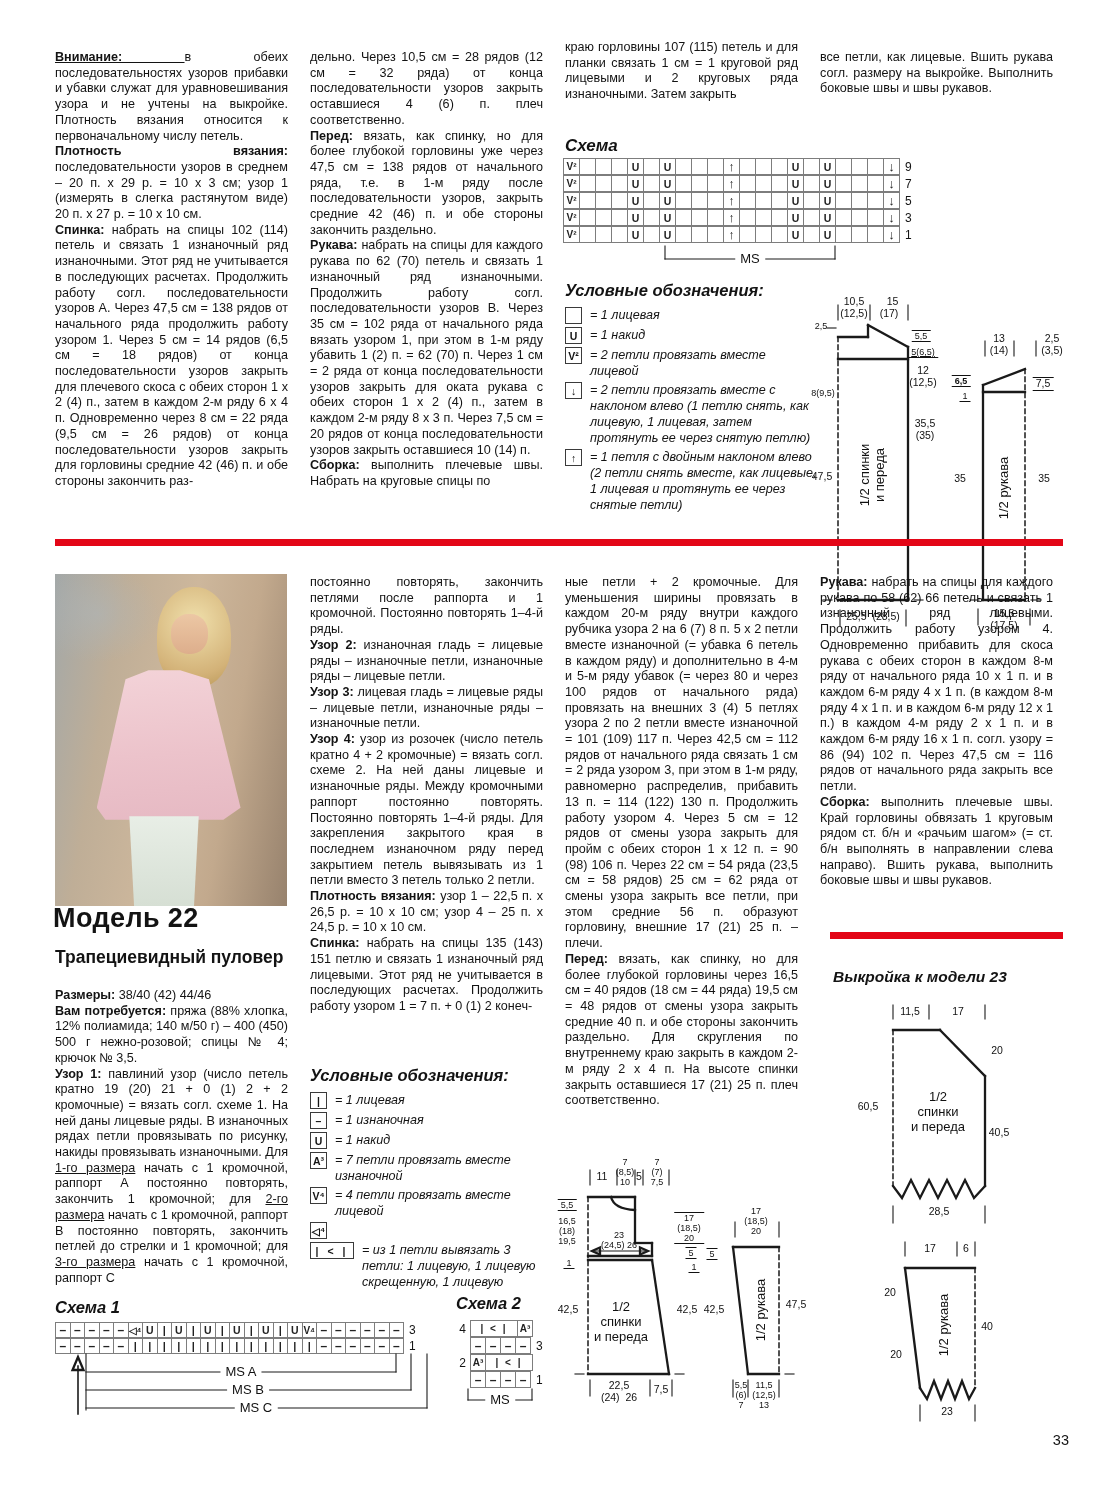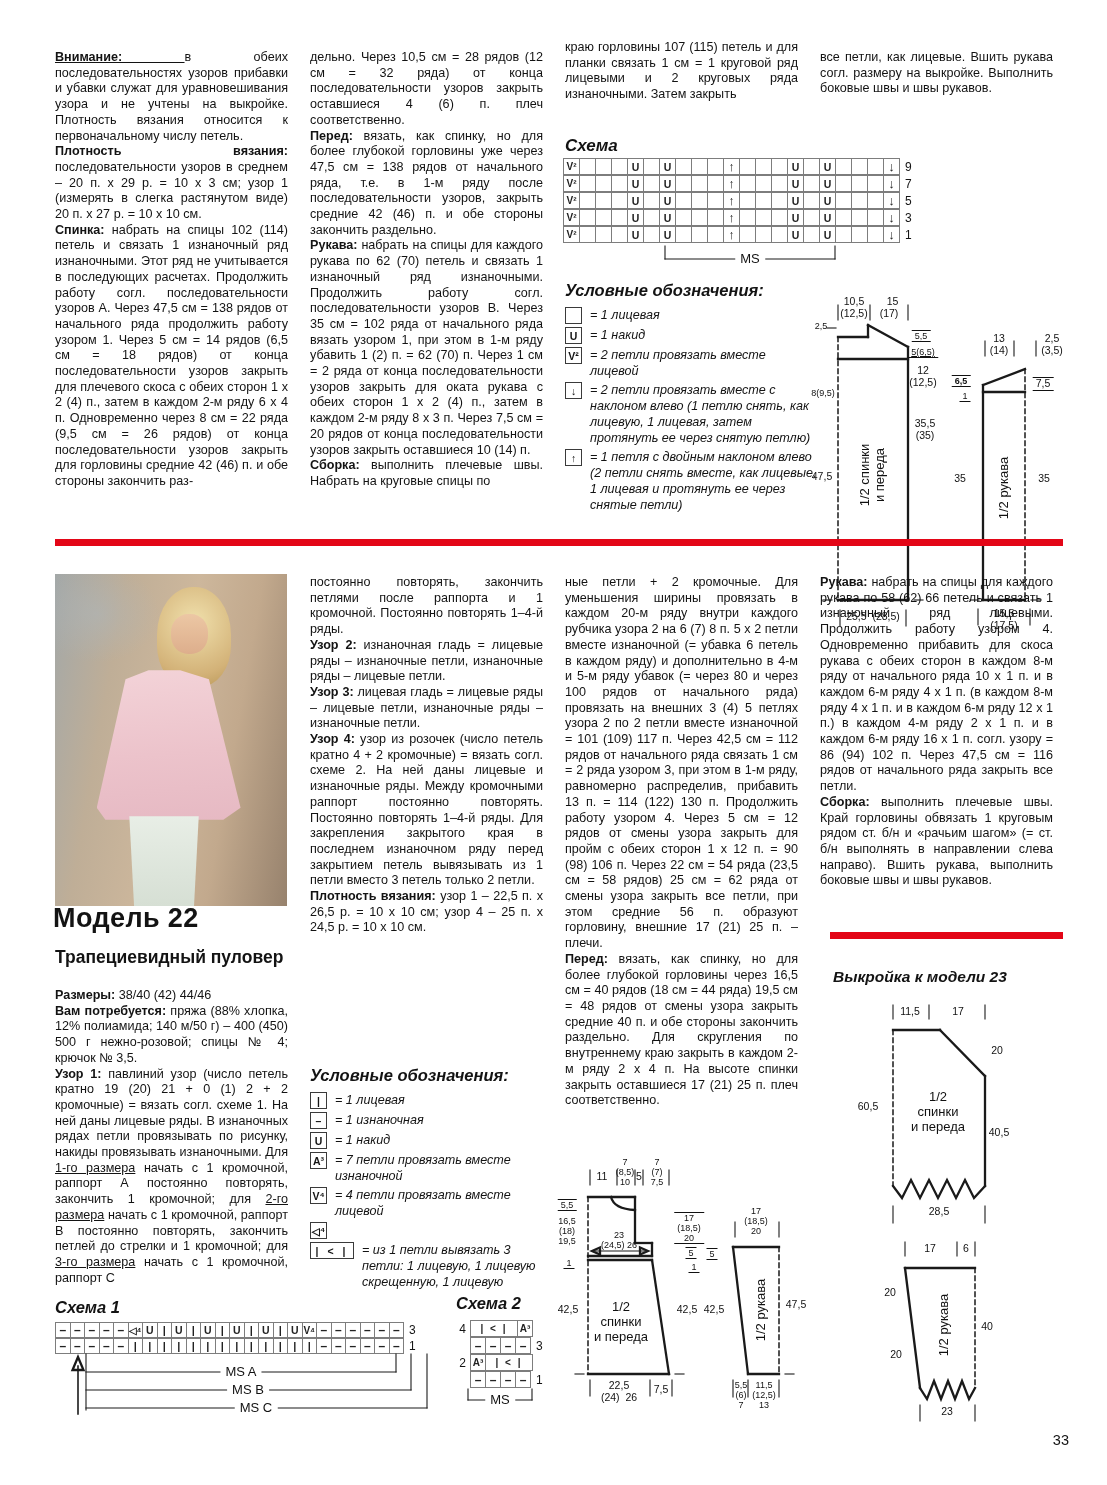--- a/index.html
+++ b/index.html
@@ -324,20 +324,21 @@
       <p class="para"><b>Размеры: </b>38/40 (42) 44/46</p>
       <p class="para"><b>Вам потребуется: </b>пряжа (88% хлопка, 12% полиамида; 140 м/50 г) – 400 (450) 500 г нежно-розовой; спицы № 4; крючок № 3,5.</p>
       <p class="para"><b>Узор 1: </b>павлиний узор (число петель кратно 19 (20) 21 + 0 (1) 2 + 2 кромочные) = вязать согл. схеме 1. На ней даны лицевые ряды. В изнаночных рядах петли провязывать по рисунку, накиды провязывать изнаночными. Для <u>1-го размера</u> начать с 1 кромочной, раппорт А постоянно повторять, закончить 1 кромочной; для <u>2-го размера</u> начать с 1 кромочной, раппорт В постоянно повторять, закончить петлей до стрелки и 1 кромочной; для <u>3-го размера</u> начать с 1 кромочной, раппорт С</p>
     </div>
   <div class="tcol" style="left:310px;top:575px">
       <p class="para">постоянно повторять, закончить петлями после раппорта и 1 кромочной. Постоянно повторять 1–4-й ряды.</p>
       <p class="para"><b>Узор 2: </b>изнаночная гладь = лицевые ряды – изнаночные петли, изнаночные ряды – лицевые петли.</p>
       <p class="para"><b>Узор 3: </b>лицевая гладь = лицевые ряды – лицевые петли, изнаночные ряды – изнаночные петли.</p>
       <p class="para"><b>Узор 4: </b>узор из розочек (число петель кратно 4 + 2 кромочные) = вязать согл. схеме 2. На ней даны лицевые и изнаночные ряды. Между кромочными раппорт постоянно повторять. Постоянно повторять 1–4-й ряды. Для закрепления закрытого края в последнем изнаночном ряду перед закрытием петель вывязывать из 1 петли вместо 3 петель только 2 петли.</p>
       <p class="para"><b>Плотность вязания: </b>узор 1 – 22,5 п. х 26,5 р. = 10 х 10 см; узор 4 – 25 п. х 24,5 р. = 10 х 10 см.</p>
+      <p class="para"><b>Спинка: </b>набрать на спицы 135 (143) 151 петлю и связать 1 изнаночный ряд лицевыми. Этот ряд не учитывается в последующих расчетах. Продолжить работу узором 1 = 7 п. + 0 (1) 2 конеч-</p>
     </div>
   <div class="tcol" style="left:565px;top:575px">
       <p class="para">ные петли + 2 кромочные. Для уменьшения ширины провязать в каждом 20-м ряду внутри каждого рубчика узора 2 на 6 (7) 8 п. 5 х 2 петли вместе изнаночной (= убавка 6 петель в каждом ряду) и дополнительно в 4-м и 5-м ряду убавок (= через 80 и через 100 рядов от начального ряда) провязать на внешних 3 (4) 5 петлях узора 2 по 2 петли вместе изнаночной = 101 (109) 117 п. Через 42,5 см = 112 рядов от начального ряда связать 1 см = 2 ряда узором 3, при этом в 1-м ряду, равномерно распределив, прибавить 13 п. = 114 (122) 130 п. Продолжить работу узором 4. Через 5 см = 12 рядов от смены узора закрыть для пройм с обеих сторон 1 х 12 п. = 90 (98) 106 п. Через 22 см = 54 ряда (23,5 см = 58 рядов) 25 см = 62 ряда от смены узора закрыть все петли, при этом средние 56 п. образуют горловину, внешние 17 (21) 25 п. – плечи.</p>
       <p class="para"><b>Перед: </b>вязать, как спинку, но для более глубокой горловины через 16,5 см = 40 рядов (18 см = 44 ряда) 19,5 см = 48 рядов от смены узора закрыть средние 40 п. и обе стороны закончить раздельно. Для скругления по внутреннему краю закрыть в каждом 2-м ряду 2 х 4 п. На высоте спинки закрыть оставшиеся 17 (21) 25 п. плеч соответственно.</p>
     </div>
   <div class="tcol" style="left:820px;top:575px">
       <p class="para"><b>Рукава: </b>набрать на спицы для каждого рукава по 58 (62) 66 петель и связать 1 изнаночный ряд лицевыми. Продолжить работу узором 4. Одновременно прибавить для скоса рукава с обеих сторон в каждом 8-м ряду от начального ряда 10 х 1 п. и в каждом 6-м ряду 4 х 1 п. (в каждом 8-м ряду 4 х 1 п. и в каждом 6-м ряду 12 х 1 п.) в каждом 4-м ряду 2 х 1 п. и в каждом 6-м ряду 16 х 1 п. согл. узору = 86 (94) 102 п. Через 47,5 см = 116 рядов от начального ряда закрыть все петли.</p>
       <p class="para"><b>Сборка: </b>выполнить плечевые швы. Край горловины обвязать 1 круговым рядом ст. б/н и «рачьим шагом» (= ст. б/н выполнять в направлении слева направо). Вшить рукава, выполнить боковые швы и швы рукавов.</p>
     </div>
 

